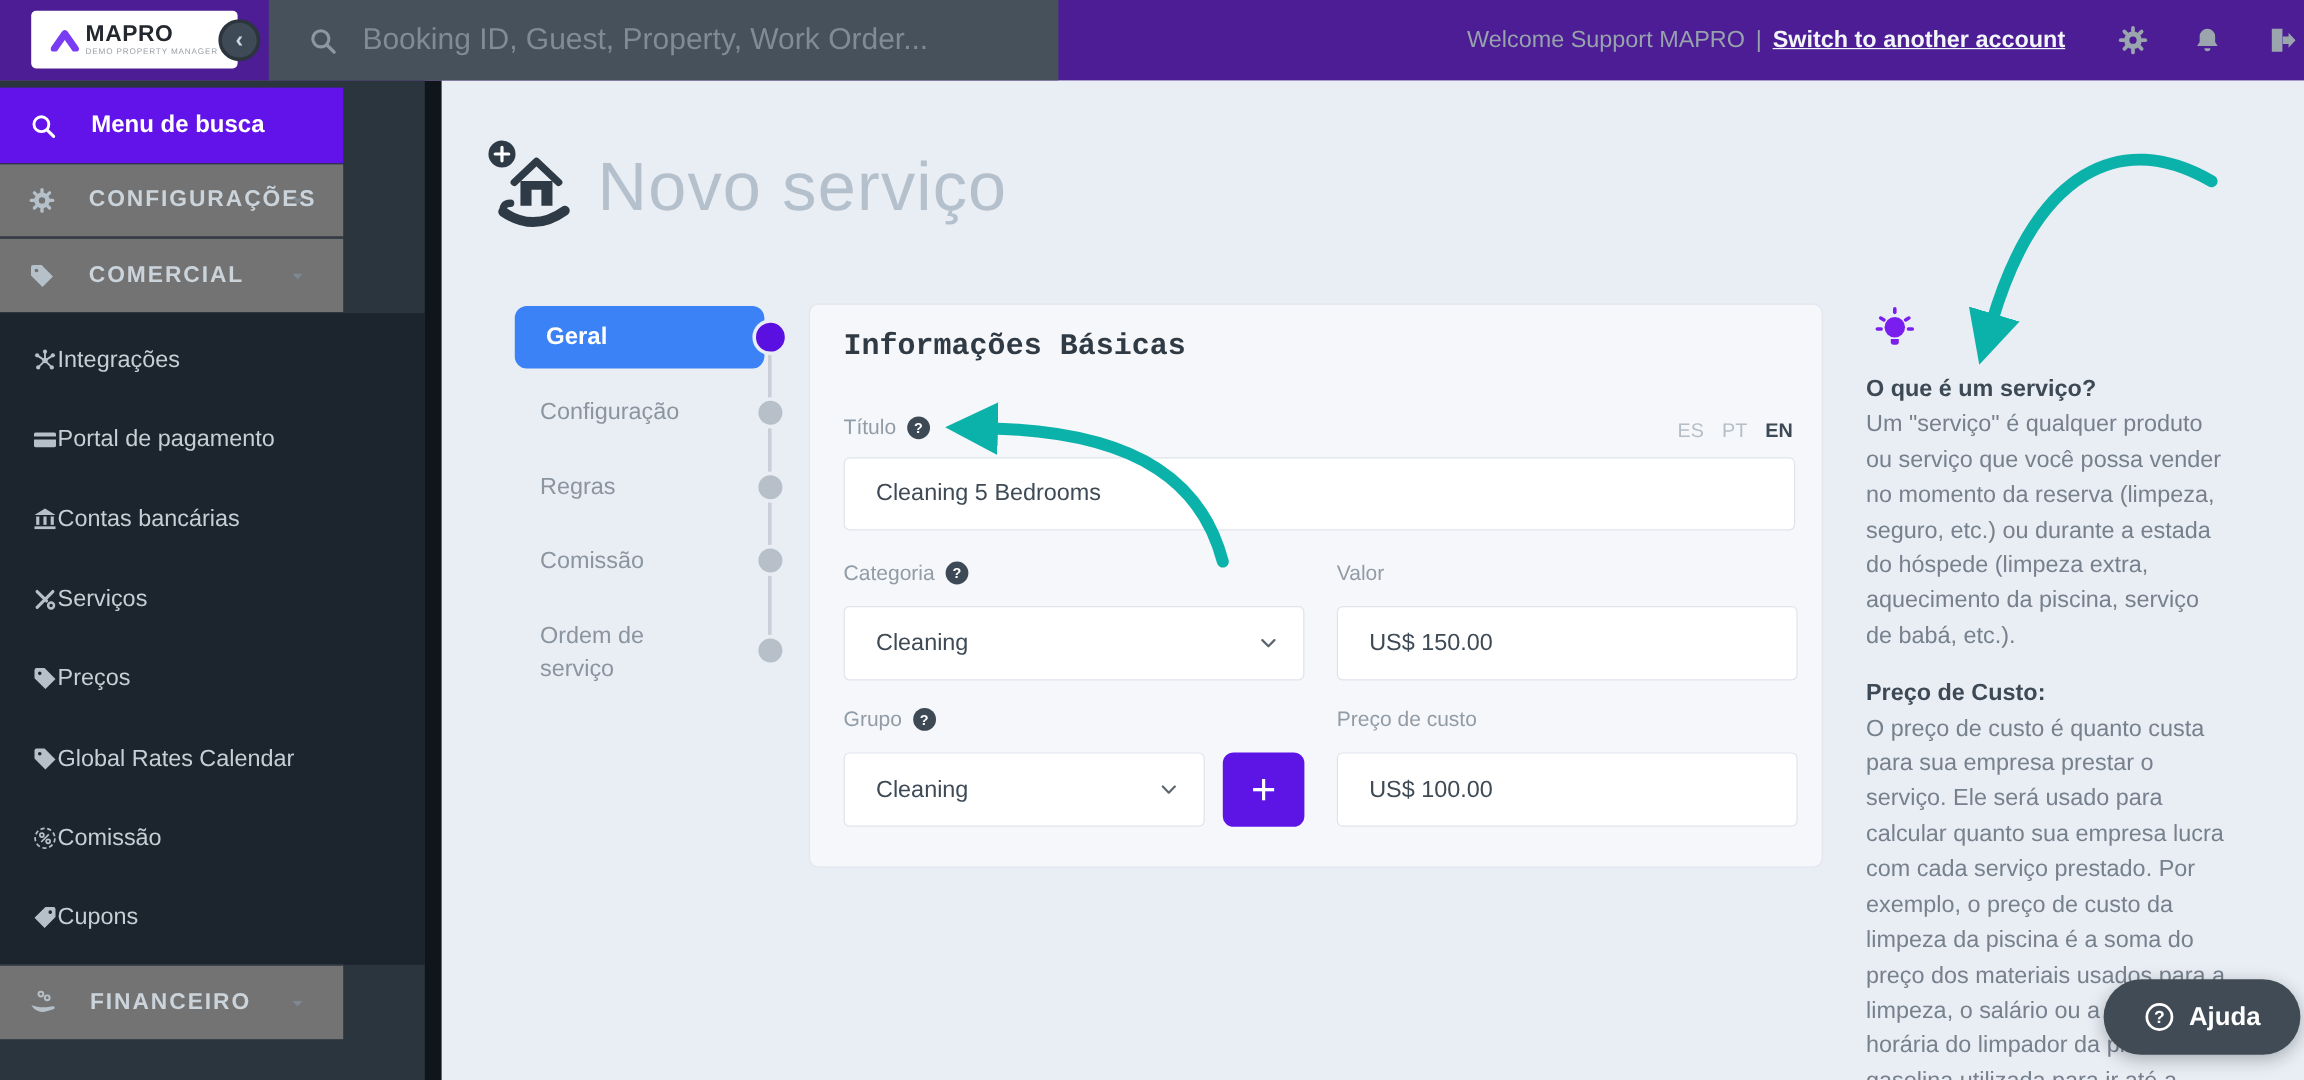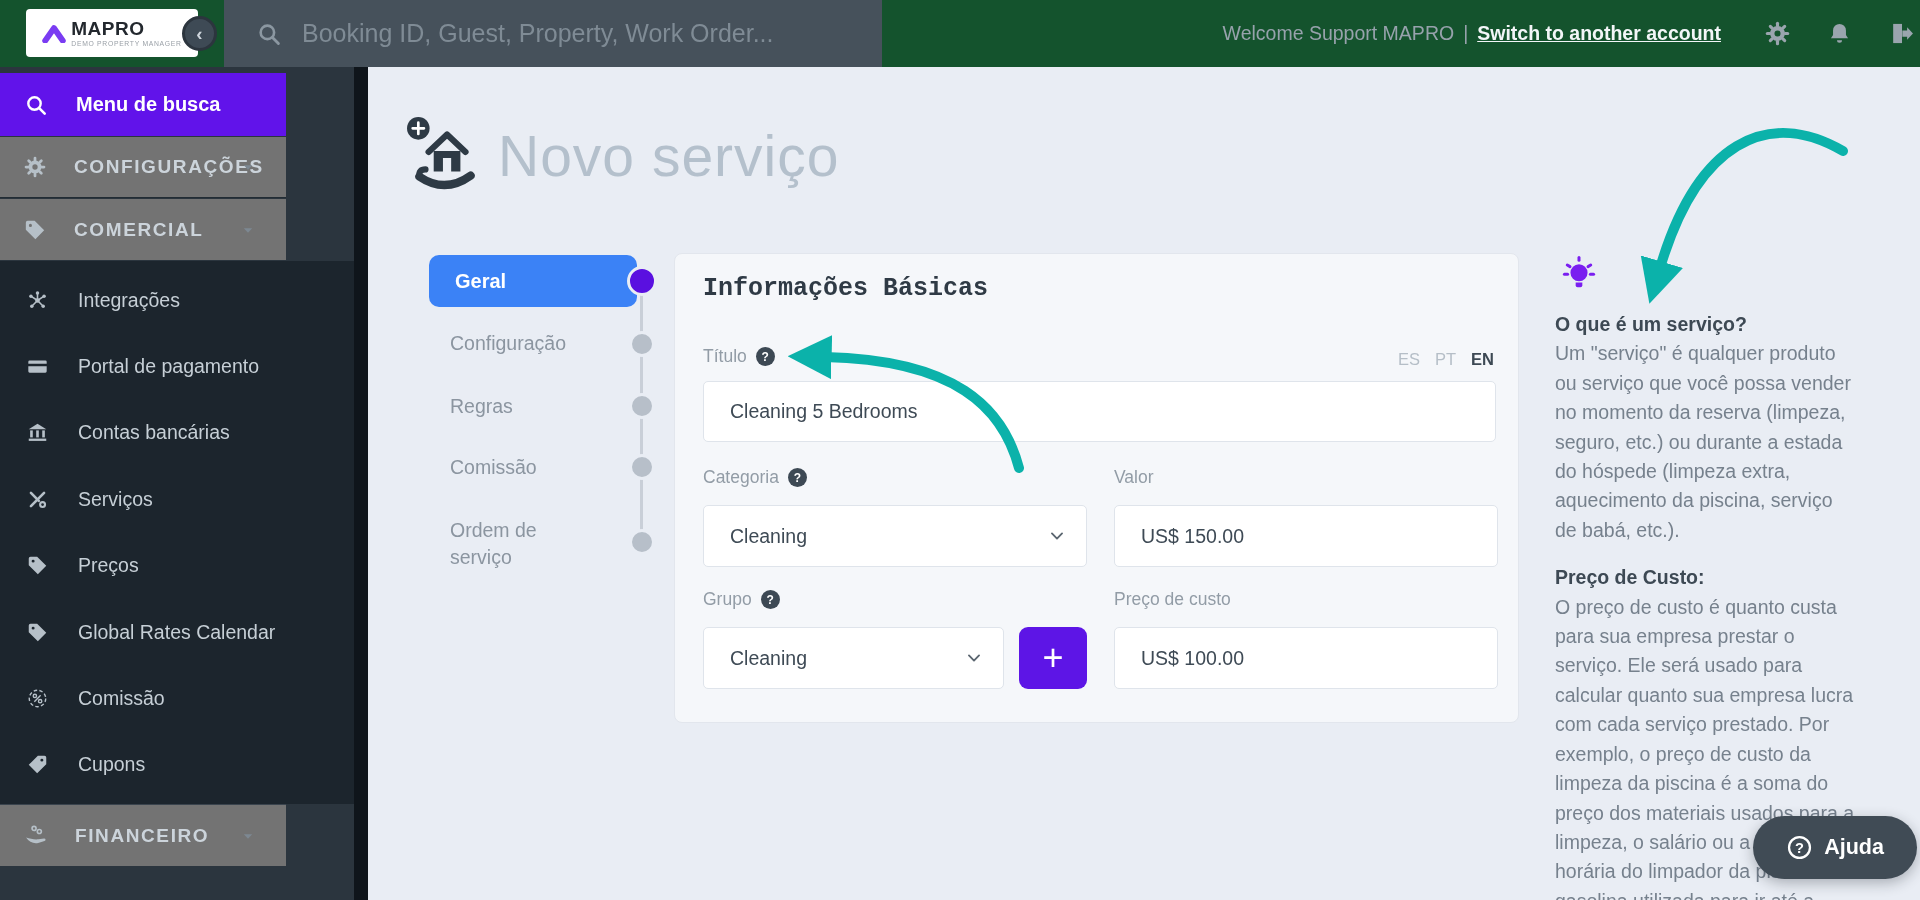--- a/index.html
+++ b/index.html
@@ -1,20 +1,20 @@
 <!DOCTYPE html>
 <html><head>
 <meta charset="utf-8">
 <style>
   html,body{margin:0;padding:0;width:1920px;height:900px;overflow:hidden;
     font-family:"Liberation Sans","DejaVu Sans",sans-serif;}
   #app{position:relative;width:1920px;height:900px;background:#e9edf4;overflow:hidden;}
 
   
-  .topbar{position:absolute;left:0;top:0;width:1920px;height:67px;background:#14532d;z-index:20;}
+  .topbar{position:absolute;left:0;top:0;width:1920px;height:67px;background:#4c1d95;z-index:20;}
   .logo-box{position:absolute;left:26px;top:9px;width:172px;height:48px;background:#fff;border-radius:4px;
     display:flex;align-items:center;justify-content:center;gap:5px;}
   .logo-name{font-size:19px;font-weight:700;color:#23282e;letter-spacing:.5px;line-height:1;}
   .logo-tag{font-size:6.8px;color:#9aa0a7;letter-spacing:.7px;margin-top:2px;}
   .collapse-btn{position:absolute;left:182px;top:16px;width:35px;height:35px;border-radius:50%;
     background:#3e4a55;border:3px solid #2c353e;color:#cfd6dd;font-size:19px;font-weight:700;
     display:flex;align-items:center;justify-content:center;cursor:pointer;padding:0;line-height:1;}
   .search-zone{position:absolute;left:224px;top:0;width:658px;height:67px;background:#46515b;
     display:flex;align-items:center;}
   .search-zone .ico{margin-left:32px;color:#8b97a1;}
@@ -40,21 +40,21 @@
   .menu-section .lbl{margin-left:28px;font-size:19px;font-weight:700;color:#ccd4db;letter-spacing:1.6px;}
   .menu-section .caret{position:absolute;right:28px;color:#7d8892;}
   .sec-config{top:70px;border-bottom:1px solid #222c34;}
   .sec-comercial{top:132px;}
   .sec-financeiro{top:737px;height:62px;border-top:1px solid #3a444e;}
   .sec-gerenciar{top:800px;height:33px;border-top:1px solid #3a444e;align-items:flex-start;padding-top:12px;margin-top:40px;}
   .submenu{position:absolute;left:0;top:194px;width:354px;height:543px;background:#1c252d;
     display:flex;flex-direction:column;justify-content:space-around;padding:6px 0;box-sizing:border-box;}
   .submenu-item{display:flex;align-items:center;cursor:pointer;}
   .submenu-item .ico{margin-left:27px;color:#b6c0c8;flex:none;}
-  .submenu-item .lbl{margin-left:30px;font-size:19.5px;color:#c6cfd6;}
+  .submenu-item .lbl{font-size:19.5px;color:#c6cfd6;}
 
   
   .main{position:absolute;left:368px;top:67px;width:1852px;height:833px;background:#e9edf4;overflow:hidden;}
   .page-title{position:absolute;left:130px;top:56px;font-size:57px;font-weight:400;color:#b4c0cc;letter-spacing:1px;}
   .title-icon{position:absolute;left:38px;top:48px;}
 
   
   .step-chip{position:absolute;left:61px;top:188px;width:208px;height:52px;background:#3b82f6;border-radius:10px;
     display:flex;align-items:center;cursor:pointer;}
   .step-chip .lbl{margin-left:26px;font-size:20px;font-weight:700;color:#fff;}

